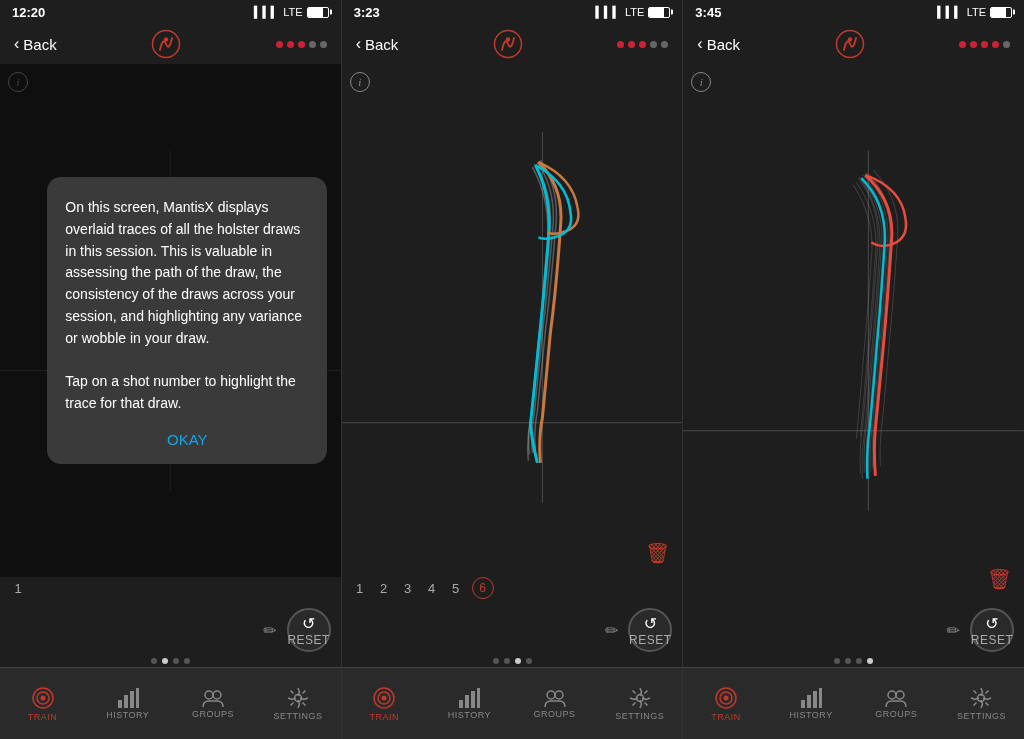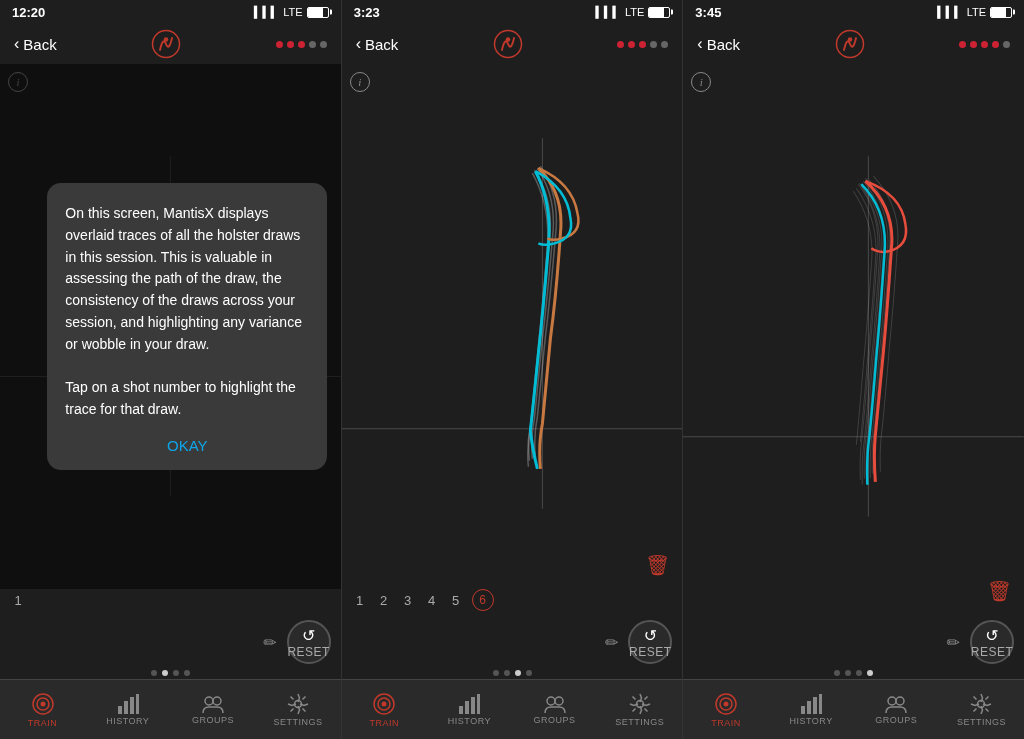--- a/index.html
+++ b/index.html
@@ -230,21 +230,21 @@
       border-radius: 50%;
       background: #555;
     }
     .page-dot.active { background: #ccc; }
 
     
     .tab-bar {
       display: flex;
       background: #2a2a2a;
       border-top: 1px solid #444;
-      height: 60px;
+      height: 72px;
     }
     .tab-item {
       flex: 1;
       display: flex;
       flex-direction: column;
       align-items: center;
       justify-content: center;
       cursor: pointer;
       gap: 2px;
     }

